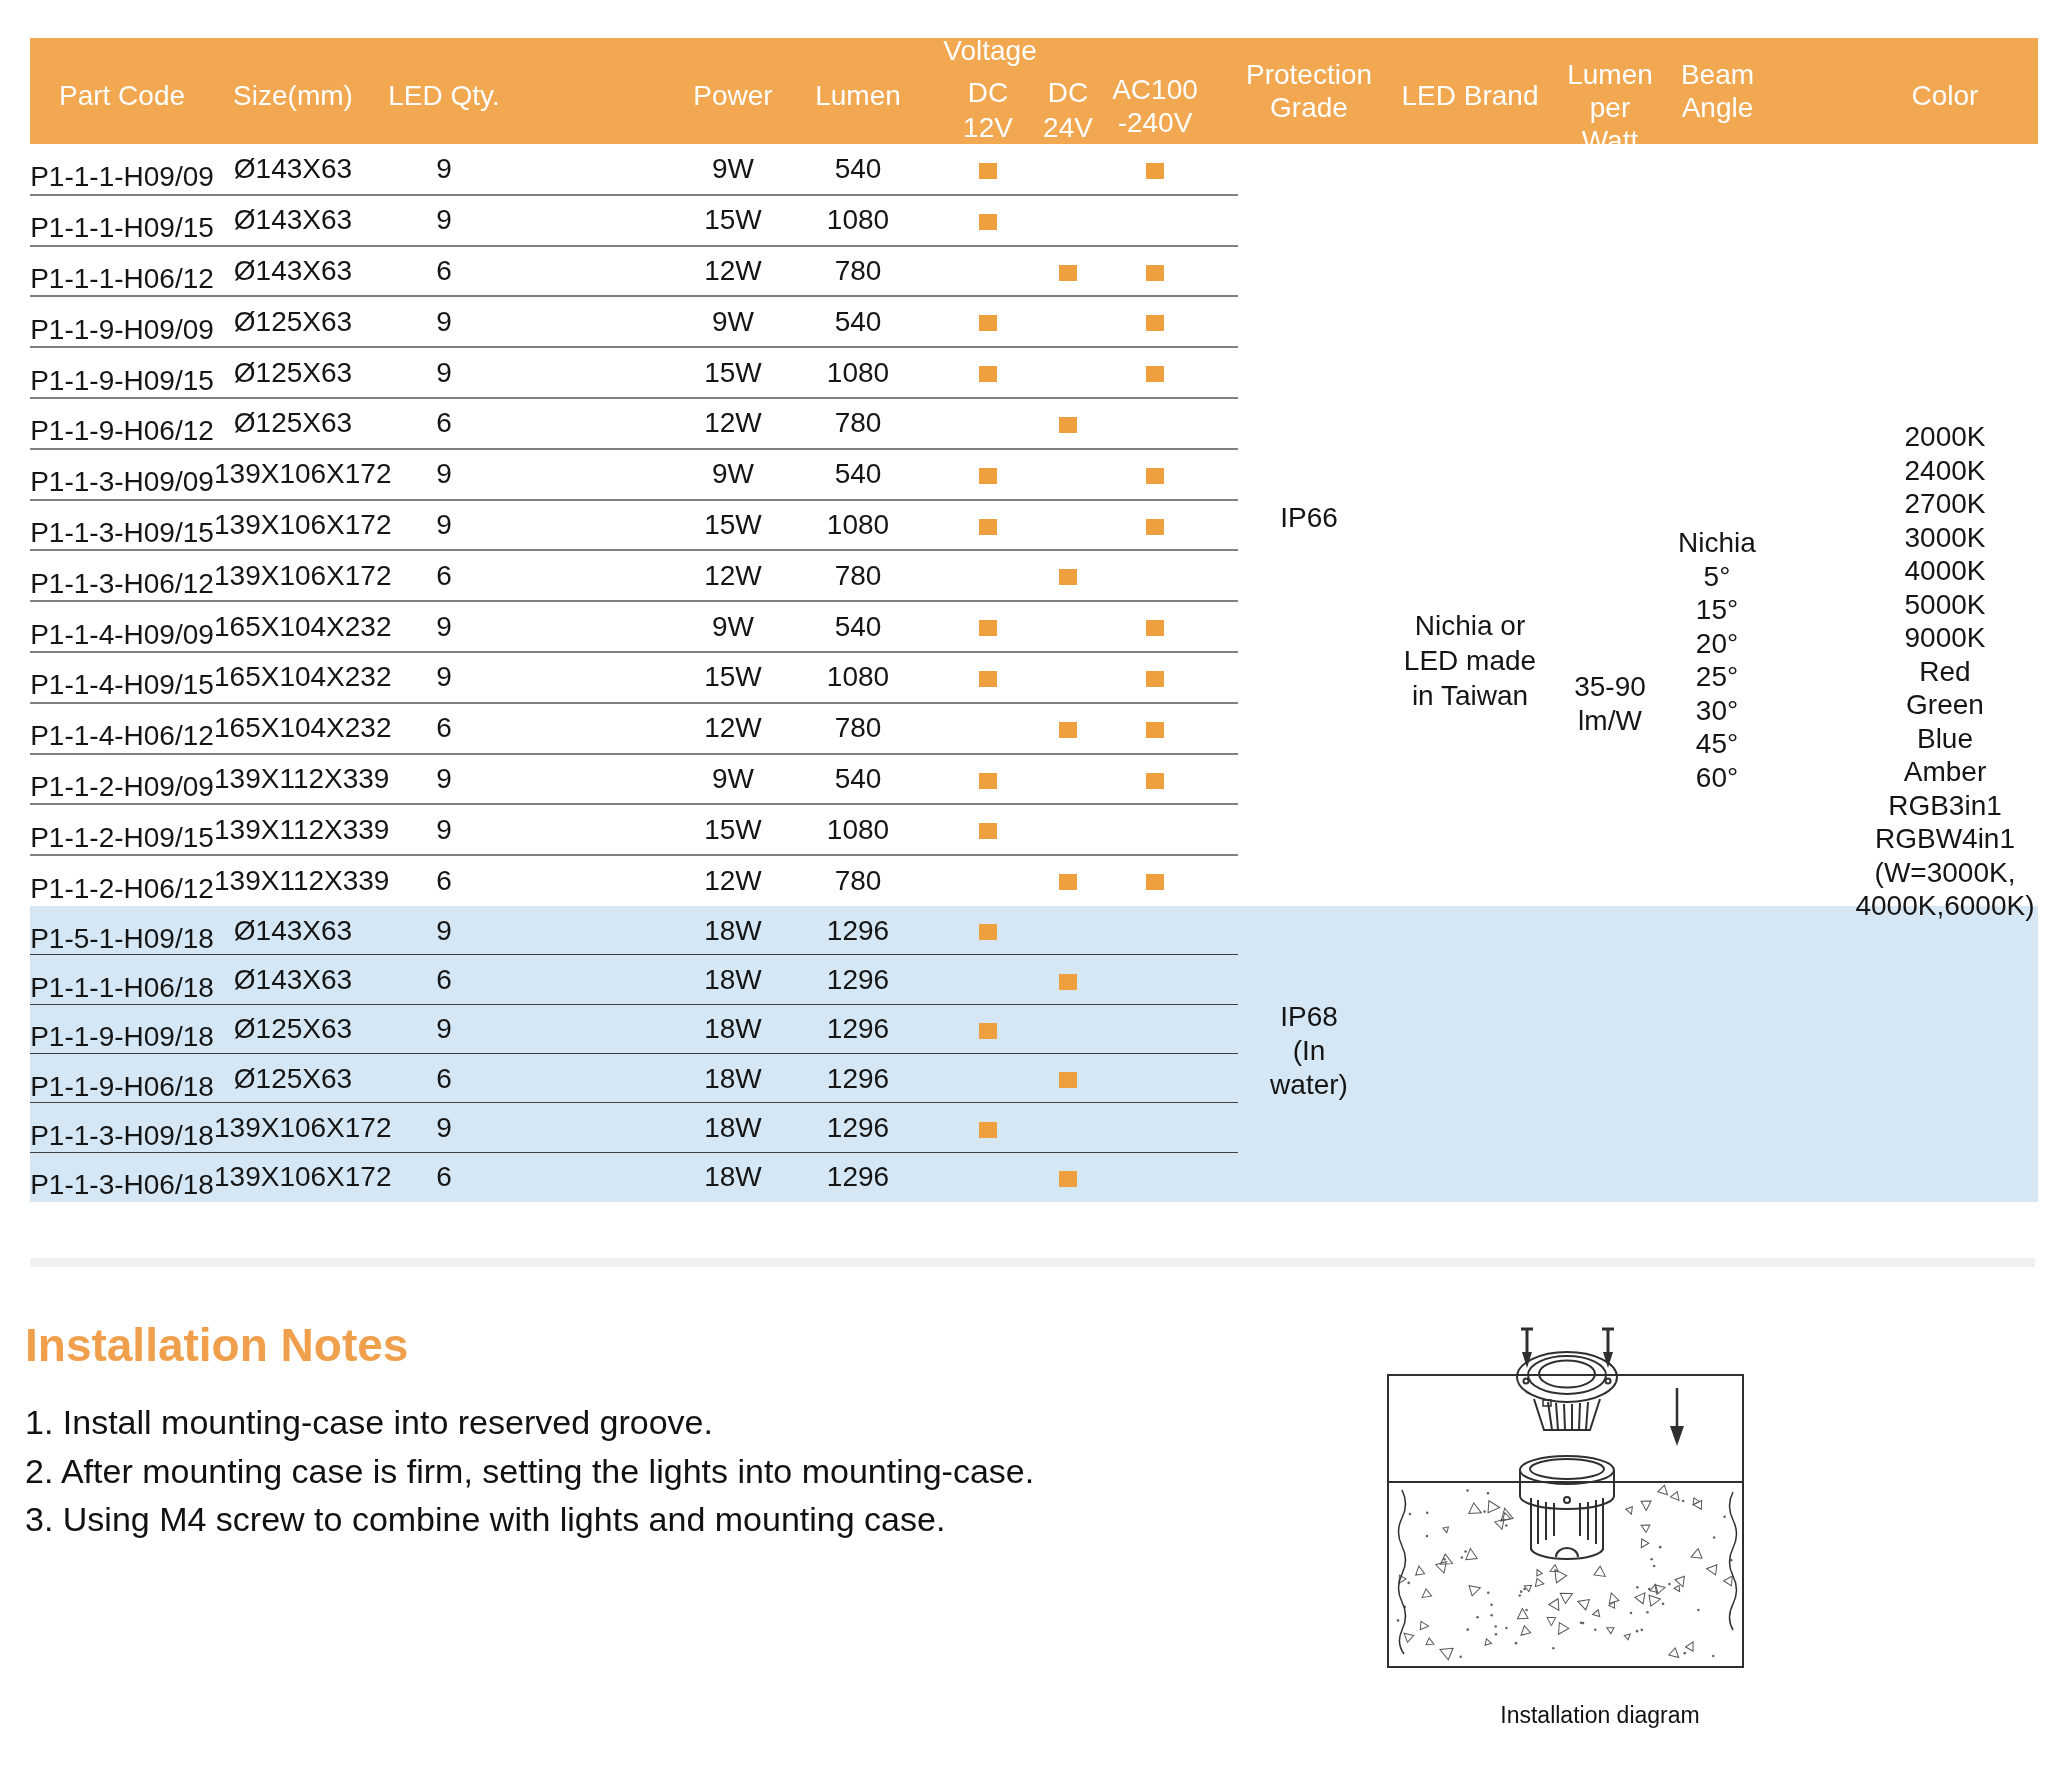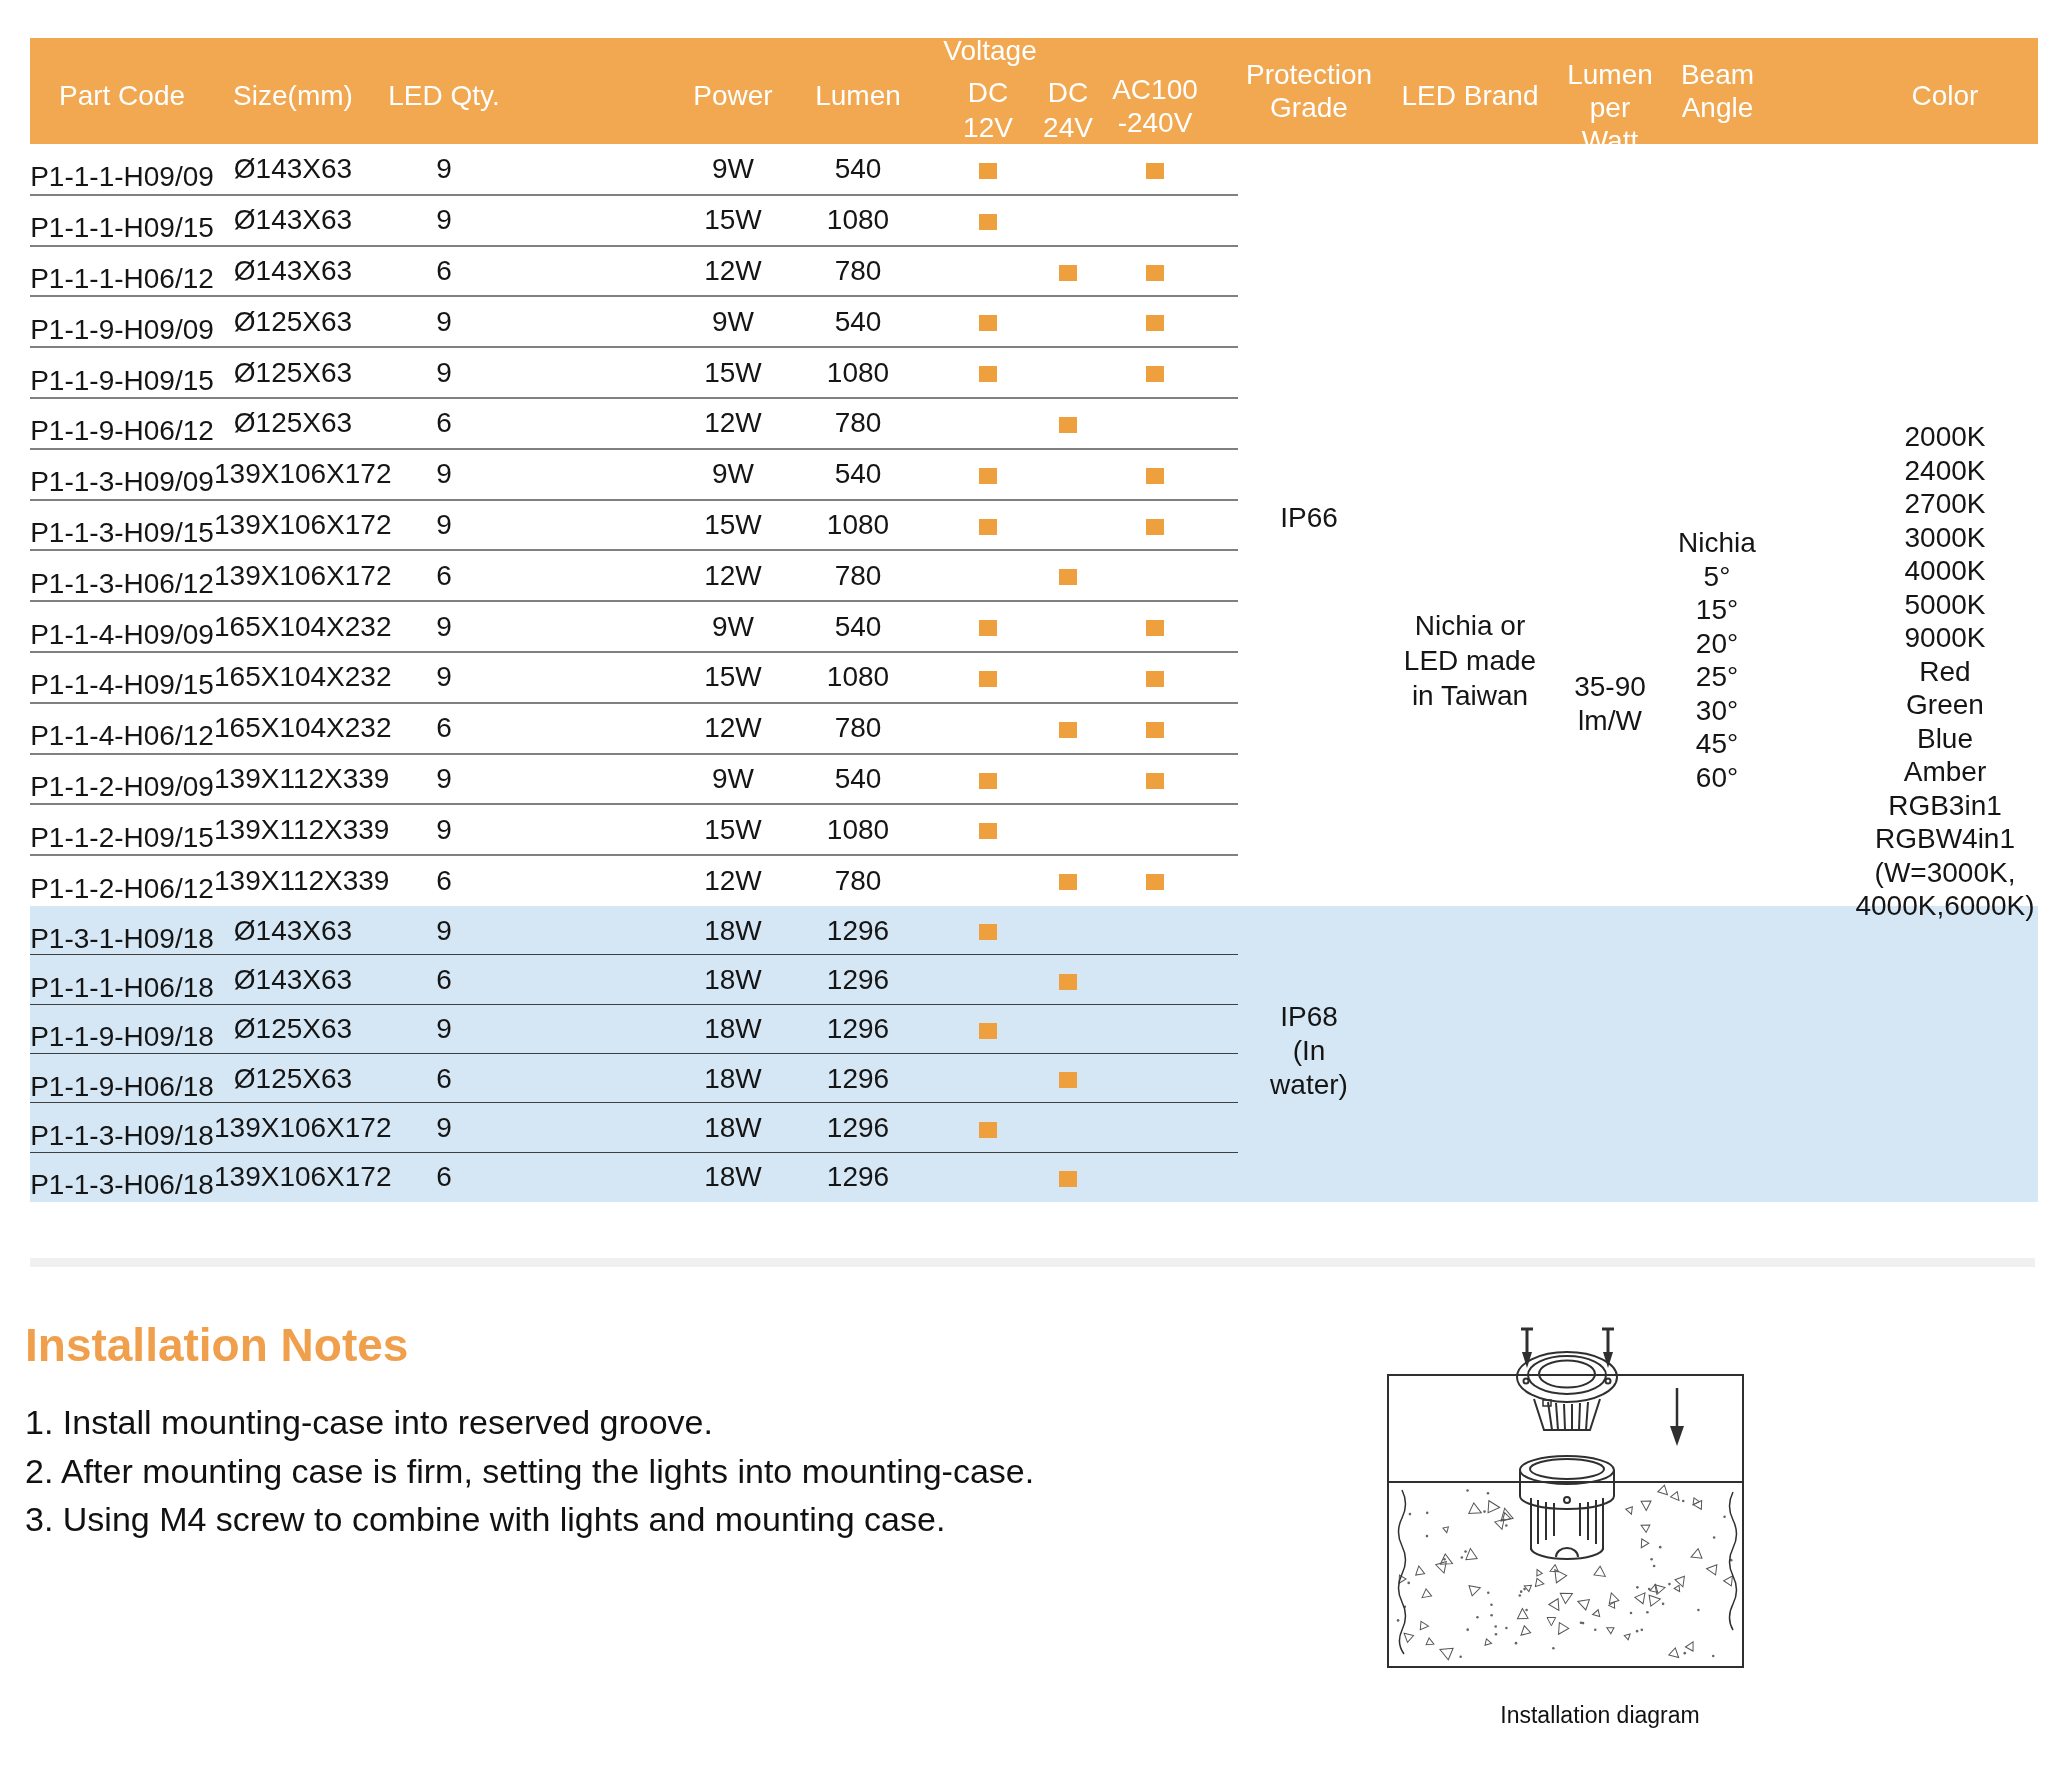--- a/index.html
+++ b/index.html
@@ -301,21 +301,21 @@
     <div class="sp1"></div>
     <div class="c c-power">12W</div>
     <div class="c c-lumen">780</div>
     <div class="sp2"></div>
     <div class="c c-dc12"><span class="sq off"></span></div>
     <div class="c c-dc24"><span class="sq"></span></div>
     <div class="c c-ac"><span class="sq"></span></div>
   </div>
 
   <div class="trow ip68">
-    <div class="c c-part">P1-3-1-H09/18</div>
+    <div class="c c-part">P1-5-1-H09/18</div>
     <div class="c c-size">Ø143X63</div>
     <div class="c c-qty">9</div>
     <div class="sp1"></div>
     <div class="c c-power">18W</div>
     <div class="c c-lumen">1296</div>
     <div class="sp2"></div>
     <div class="c c-dc12"><span class="sq"></span></div>
     <div class="c c-dc24"><span class="sq off"></span></div>
     <div class="c c-ac"><span class="sq off"></span></div>
   </div>

